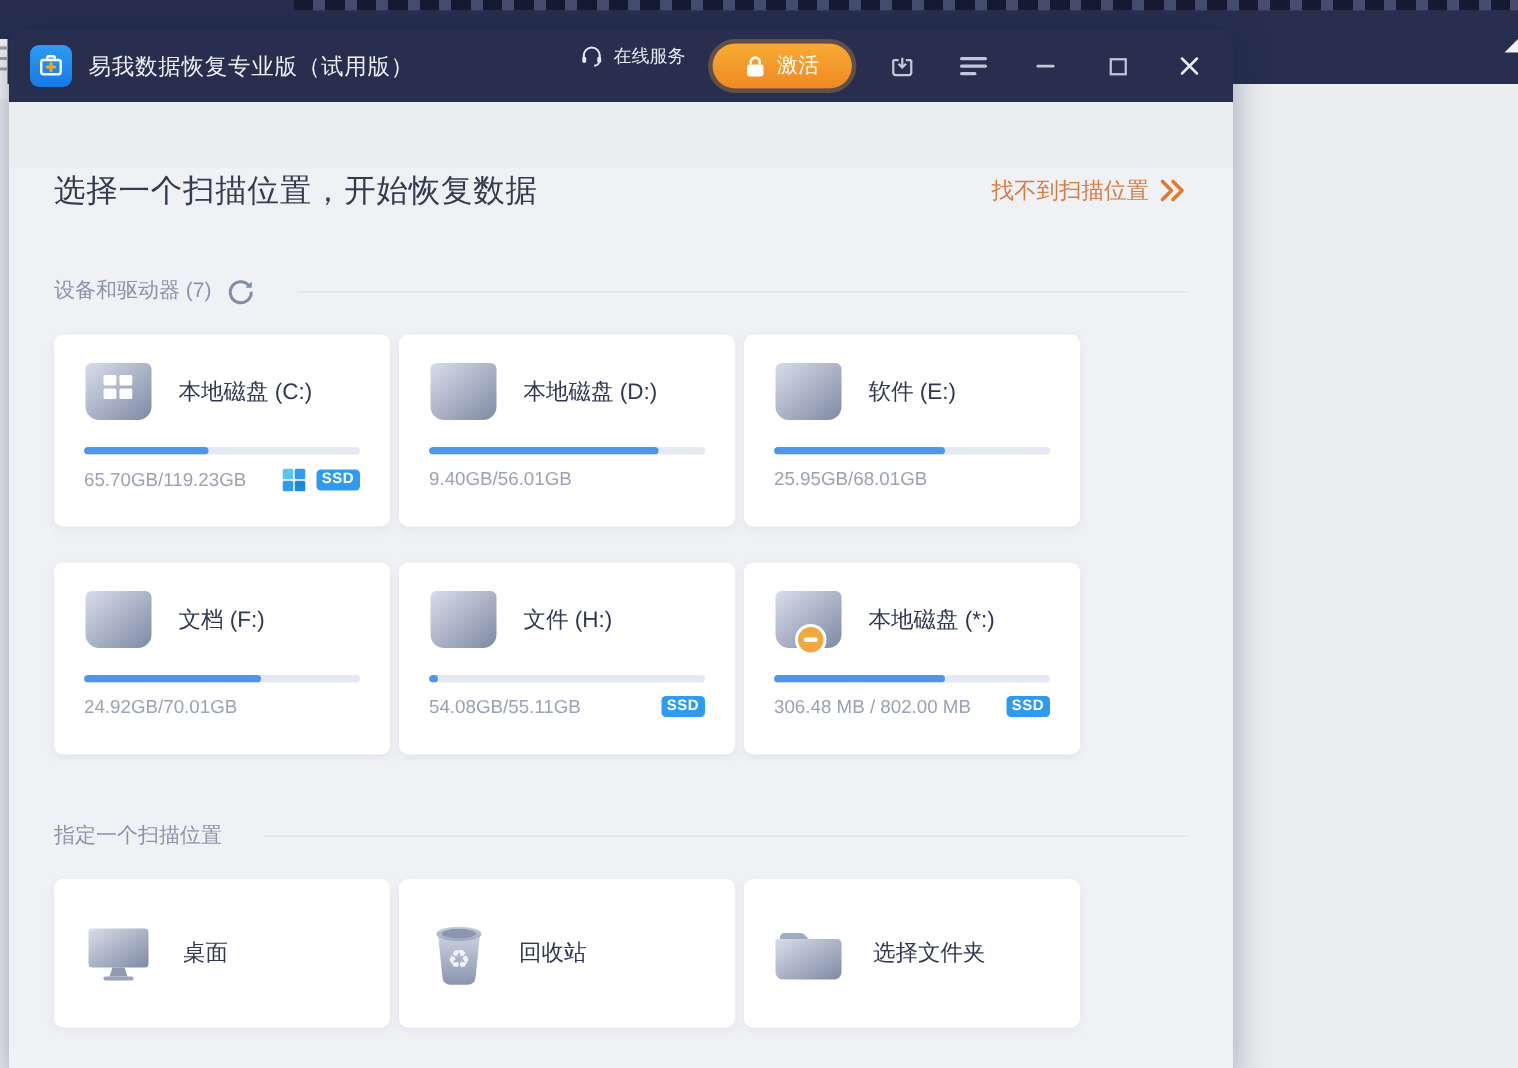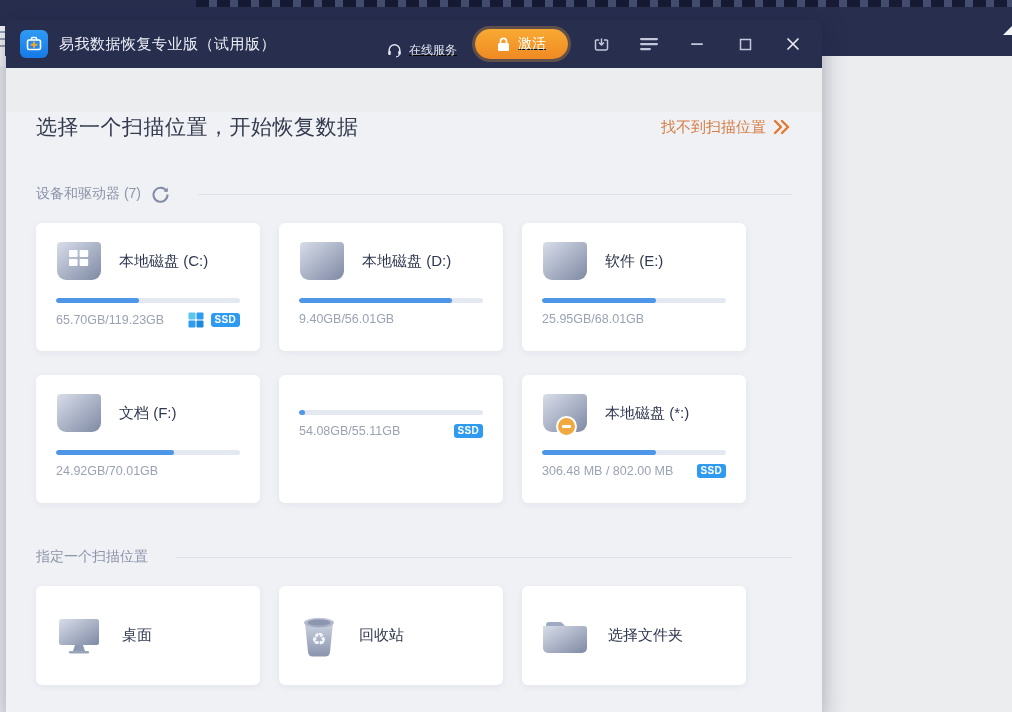--- a/index.html
+++ b/index.html
@@ -20,41 +20,41 @@
 
   
   .window { position:absolute; left:6px; top:20px; width:816px; height:698px;
     border-radius:8px; overflow:hidden; box-shadow:0 6px 24px rgba(20,26,60,.35); }
 
   
   .titlebar { height:48px; background:#272E4E; display:flex; align-items:center; padding:0 14px 0 14px; }
   .app-icon { width:28px; height:28px; border-radius:6px; background:linear-gradient(180deg,#2F9BF4,#1679E8);
     display:flex; align-items:center; justify-content:center; flex:0 0 auto; }
   .app-title { color:#EDF0F8; font-size:15px; margin-left:11px; letter-spacing:.5px; }
-  .tb-right { margin-left:auto; display:flex; align-items:flex-end; gap:18px;text-decoration:underline; }
+  .tb-right { margin-left:auto; display:flex; align-items:flex-start; gap:18px; }
   .service { display:flex; align-items:center; gap:6px; color:#E6E9F3; font-size:12px; cursor:pointer; }
   .activate-btn { display:flex; align-items:center; gap:8px; height:30px; padding:0 22px;
     border-radius:16px; background:linear-gradient(180deg,#F8AA32,#EF8A24);
     box-shadow:0 0 0 3px rgba(248,170,60,.28); color:#fff; font-size:14px; cursor:pointer; }
   .tb-icon { width:30px; height:30px; display:flex; align-items:center; justify-content:center; cursor:pointer; }
 
   
   .content { height:650px; background:#F0F1F5; padding:0 30px; position:relative; }
   .head-row { display:flex; align-items:center; margin-top:44px; height:30px; }
   .page-title { font-size:21px; color:#333B4E; font-weight:500; letter-spacing:.5px; }
   .notfound { margin-left:auto; display:flex; align-items:center; gap:6px; cursor:pointer; }
   .notfound .txt { color:#D57D43; font-size:15px; }
 
   .section-row { display:flex; align-items:center; margin-top:41px; height:22px; gap:10px; }
   .section-row.second { margin-top:43px; }
   .section-title { color:#8C94A9; font-size:14px; white-space:nowrap; }
   .section-line { flex:1; height:1px; background:#DFE2EA; margin-left:18px; }
   .refresh { width:19px; height:19px; cursor:pointer; }
 
-  .grid { display:flex; flex-wrap:wrap; gap:24px 19px; margin-top:18px; }
+  .grid { display:flex; flex-wrap:wrap; gap:24px 6px; margin-top:18px; }
   .card { width:224px; background:#FFFFFF; border-radius:6px; box-shadow:0 2px 6px rgba(140,150,175,.12); cursor:pointer; }
   .drive-card { height:128px; padding:18px 20px 0 20px; }
   .drive-top { display:flex; align-items:center; }
   .drive-ic { position:relative; width:46px; height:40px; flex:0 0 auto; }
   .drive-name { margin-left:17px; font-size:15px; color:#2F3850; }
   .bar { margin-top:17px; height:5px; border-radius:3px; background:#E4E8F1; overflow:hidden; }
   .fill { height:100%; border-radius:3px; background:#4D96E8; }
   .drive-bottom { margin-top:9px; display:flex; align-items:center; }
   .drive-size { font-size:12.5px; color:#9AA2B3; }
   .badges { margin-left:auto; display:flex; align-items:center; gap:7px; }
@@ -261,20 +261,28 @@
         <div class="bar">
             <div class="fill" style="width: 64%;"></div>
           </div>
         <div class="drive-bottom">
           <span class="drive-size">24.92GB/70.01GB</span>
         </div>
       </div>
 
 
       <div class="card drive-card">
+        <div class="drive-top">
+          <span class="drive-ic">
+            <svg width="46" height="40" viewBox="0 0 46 40">
+              <path d="M5 1 h36 a4 4 0 0 1 4 4 v25 a9 9 0 0 1 -9 9 h-26 a9 9 0 0 1 -9 -9 V5 a4 4 0 0 1 4 -4 z" fill="url(#gDrive)"></path>
+            </svg>
+          </span>
+          <span class="drive-name">文件 (H:)</span>
+        </div>
         <div class="bar">
             <div class="fill" style="width: 3%;"></div>
           </div>
         <div class="drive-bottom">
           <span class="drive-size">54.08GB/55.11GB</span>
           <span class="badges">
             <span class="ssd-badge">SSD</span>
           </span>
         </div>
       </div>

